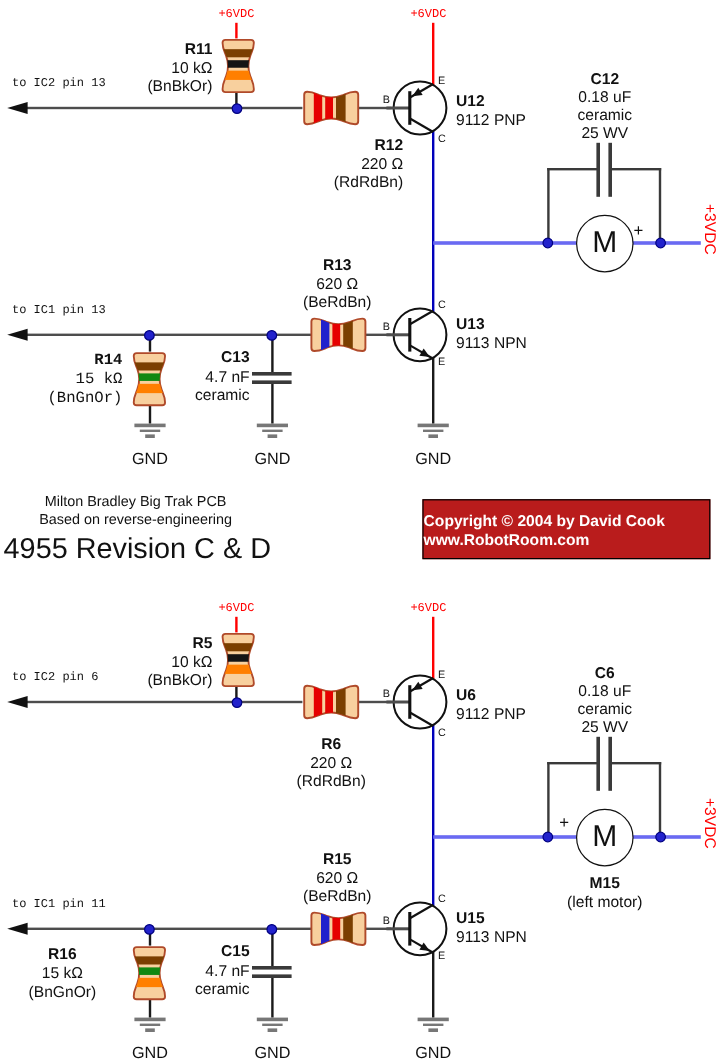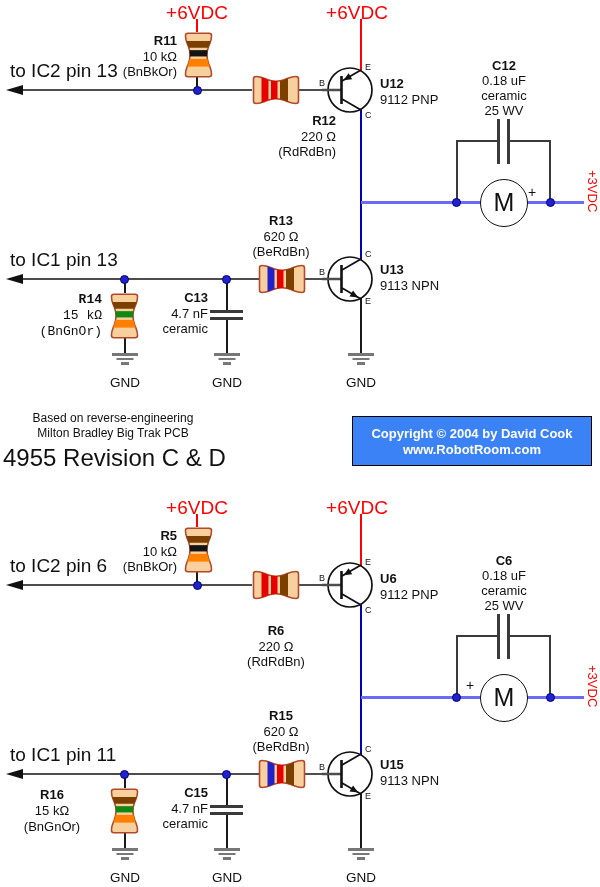--- a/index.html
+++ b/index.html
@@ -6,21 +6,21 @@
   #canvas { position:relative; width:600px; height:887px; background:#fff; overflow:hidden;
             font-family:"Liberation Sans", sans-serif; color:#111; }
   .sec  { position:absolute; left:0; width:600px; height:392px; }
   .wire { position:absolute; }
   .lbl  { position:absolute; font-size:13px; line-height:15.5px; white-space:nowrap; }
   .blk  { position:absolute; font-size:13px; line-height:15.5px; }
   .center { text-align:center; }
   .right  { text-align:right; }
   .b    { font-weight:bold; }
   .red  { color:#ff0000; }
-  .fs14 { font-size:19px; }
+  .fs14 { font-size:10px;font-family:Liberation Mono, monospace; }
   .fs12 { font-size:12px; line-height:14.5px; }
   .pin  { position:absolute; font-size:9px; color:#111; }
   .dot  { position:absolute; width:9px; height:9px; border-radius:50%;
           background:#2222cc; border:1px solid #000080; box-sizing:border-box; }
   .arrow-left { position:absolute; width:0; height:0;
           border-top:5px solid transparent; border-bottom:5px solid transparent;
           border-right:17px solid #111; }
   .motor { position:absolute; width:48px; height:48px; box-sizing:border-box;
           border:1.7px solid #111; border-radius:50%; background:#fff;
           text-align:center; font-size:25px; line-height:45px; color:#111; }
@@ -28,23 +28,23 @@
   .gnd i { position:absolute; left:50%; transform:translateX(-50%);
           background:#777; height:2.6px; }
   .gnd i.g1 { top:0;     width:26px; }
   .gnd i.g2 { top:4.6px; width:17px; }
   .gnd i.g3 { top:9.2px; width:8px; }
   .vtext { writing-mode:vertical-rl; }
   .plus  { position:absolute; font-size:14px; color:#111; }
   .plus-right { left:528px; top:184px; }
   .plus-left  { left:466px; top:182px; }
   .copybox { position:absolute; left:352px; top:416px; width:240px; height:50px;
-          box-sizing:border-box; background:#3b82f6; border:1.5px solid #000;
+          box-sizing:border-box; background:#b91c1c; border:1.5px solid #000;
           color:#fff; font-weight:bold; font-size:13px; line-height:16px;
-          text-align:center; padding-top:9px; }
+          text-align:left; padding-top:9px; }
   .rev { position:absolute; left:3px; top:444px; font-size:24px; }
   svg { position:absolute; overflow:visible; }
 </style>
 </head>
 <body>
 
 <div id="canvas">
 
   <div class="sec" style="top:0;">
 
@@ -214,22 +214,22 @@
     <div class="pin" style="left:365px;top:249px;">C</div>
     <div class="pin" style="left:319px;top:267px;">B</div>
     <div class="pin" style="left:365px;top:296px;">E</div>
     <div class="lbl red vtext" style="left:584px;top:170px;height:80px;">+3VDC</div>
     <div class="lbl center" style="left:95px;top:375px;width:60px;font-size:13.5px;">GND</div>
     <div class="lbl center" style="left:197px;top:375px;width:60px;font-size:13.5px;">GND</div>
     <div class="lbl center" style="left:331px;top:375px;width:60px;font-size:13.5px;">GND</div>
   </div>
 
   <div class="blk fs12 center" style="left:8px;top:411px;width:210px;">
+    <div>Milton Bradley Big Trak PCB</div>
     <div>Based on reverse-engineering</div>
-    <div>Milton Bradley Big Trak PCB</div>
   </div>
   <div class="rev">4955 Revision C &amp; D</div>
   <div class="copybox">
     <div>Copyright © 2004 by David Cook</div>
     <div>www.RobotRoom.com</div>
   </div>
 
   <div class="sec" style="top:495px;">
 
     <div class="wire" style="left:14px;top:89px;width:238px;height:2.4px;background:#4d4d4d;"></div>
@@ -351,21 +351,21 @@
 
     <div class="lbl fs14 red center" style="left:147px;top:5px;width:100px;">+6VDC</div>
     <div class="lbl fs14 red center" style="left:307px;top:5px;width:100px;">+6VDC</div>
     <div class="lbl fs14" style="left:10px;top:63px;">to IC2 pin 6</div>
     <div class="lbl fs14" style="left:10px;top:252px;">to IC1 pin 11</div>
     <div class="blk right" style="left:77px;top:33px;width:100px;">
       <div class="b">R5</div>
       <div>10 kΩ</div>
       <div>(BnBkOr)</div>
     </div>
-    <div class="blk center" style="left:216px;top:128px;width:120px;">
+    <div class="blk center" style="left:216px;top:117px;width:120px;">
       <div class="b">R6</div>
       <div>220 Ω</div>
       <div>(RdRdBn)</div>
     </div>
     <div class="blk center" style="left:221px;top:213px;width:120px;">
       <div class="b">R15</div>
       <div>620 Ω</div>
       <div>(BeRdBn)</div>
     </div>
     <div class="blk right" style="left:2px;top:292px;width:100px;line-height:16px;text-align:center;">
@@ -391,19 +391,23 @@
     <div class="blk" style="left:380px;top:262px;line-height:16px;">
       <div class="b">U15</div>
       <div>9113 NPN</div>
     </div>
     <div class="pin" style="left:365px;top:62px;">E</div>
     <div class="pin" style="left:319px;top:78px;">B</div>
     <div class="pin" style="left:365px;top:110px;">C</div>
     <div class="pin" style="left:365px;top:249px;">C</div>
     <div class="pin" style="left:319px;top:267px;">B</div>
     <div class="pin" style="left:365px;top:296px;">E</div>
+    <div class="blk center" style="left:434px;top:233px;width:140px;">
+      <div class="b">M15</div>
+      <div>(left motor)</div>
+    </div>
     <div class="lbl red vtext" style="left:584px;top:170px;height:80px;">+3VDC</div>
     <div class="lbl center" style="left:95px;top:375px;width:60px;font-size:13.5px;">GND</div>
     <div class="lbl center" style="left:197px;top:375px;width:60px;font-size:13.5px;">GND</div>
     <div class="lbl center" style="left:331px;top:375px;width:60px;font-size:13.5px;">GND</div>
   </div>
 
 </div>
 
 </body></html>

